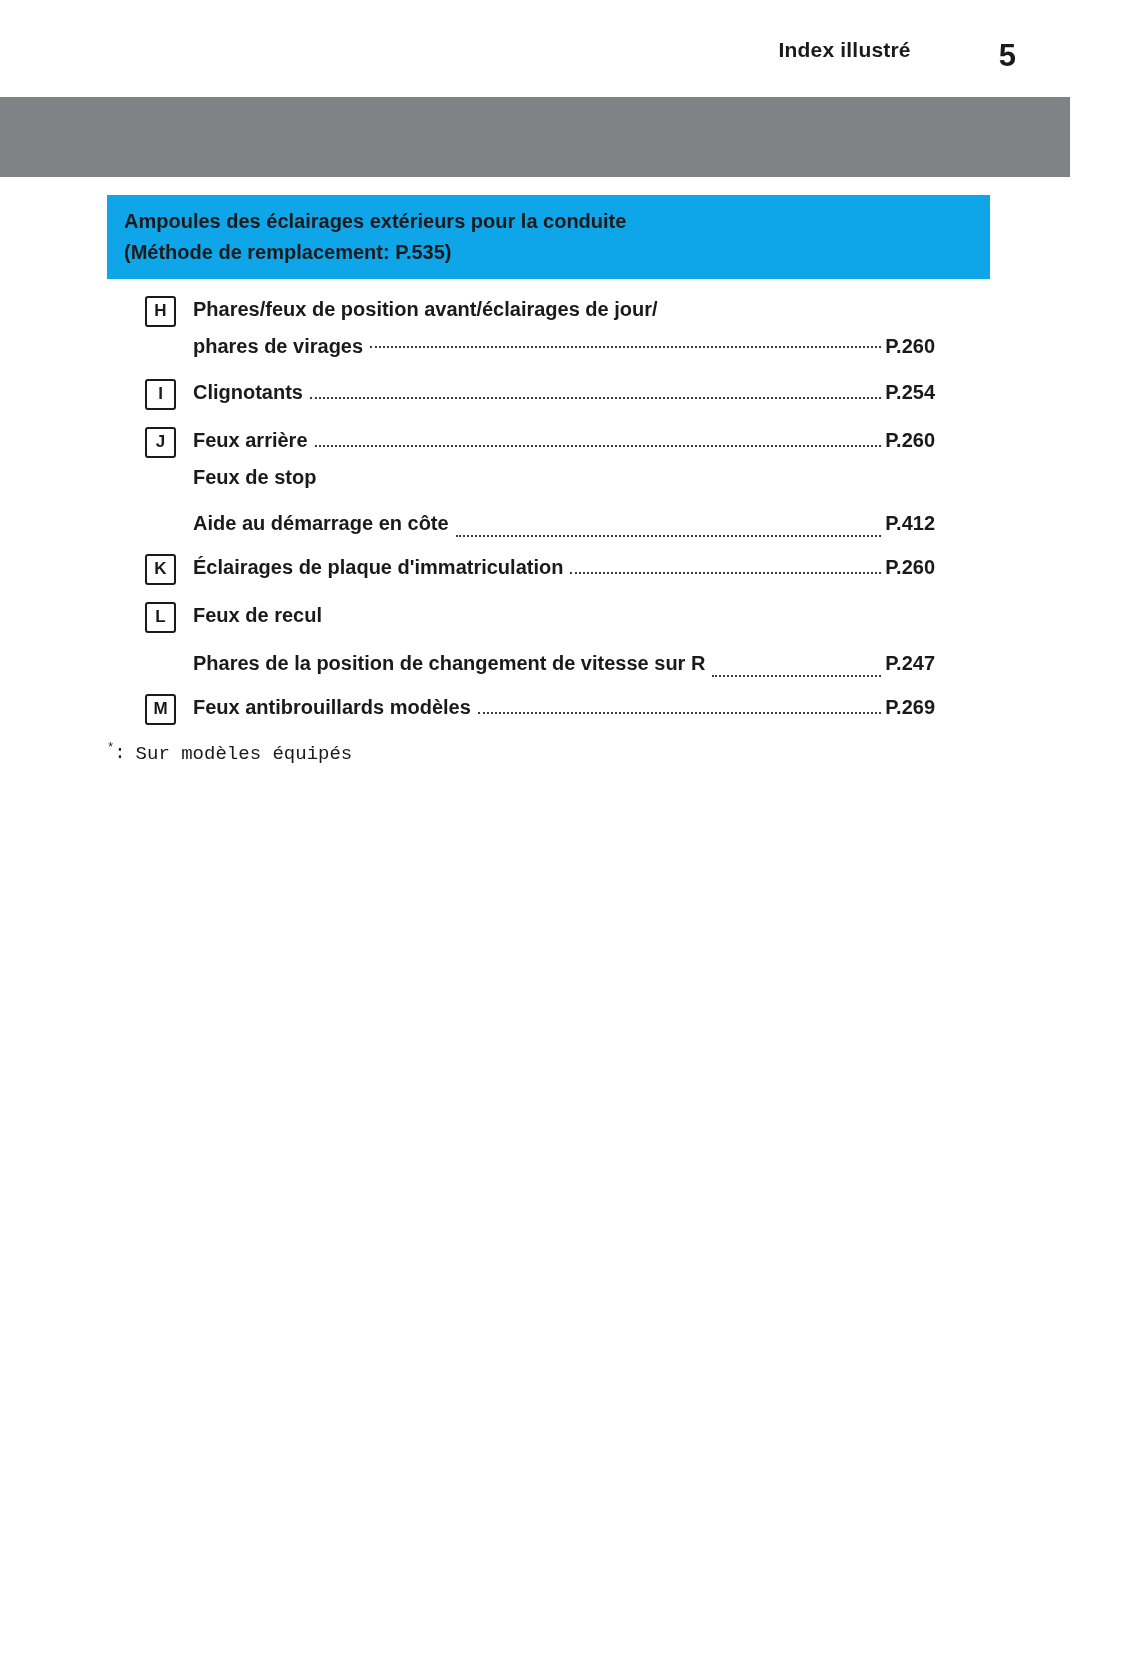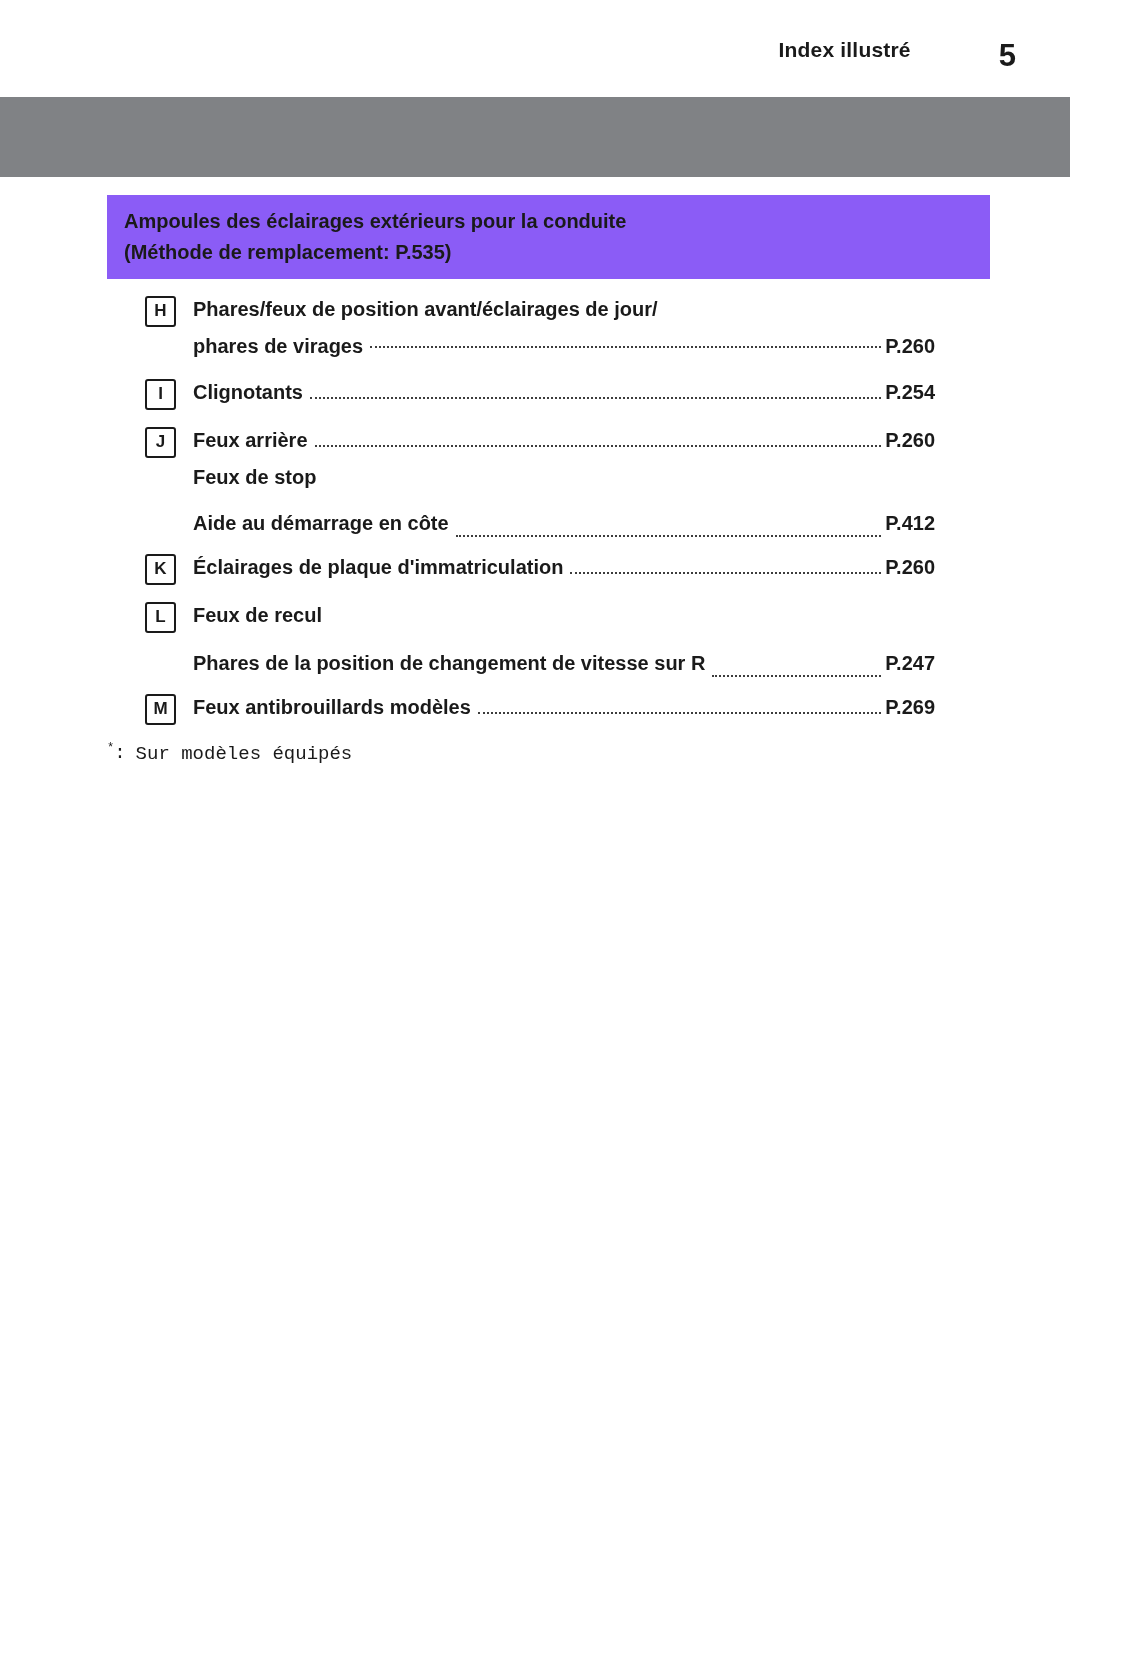--- a/index.html
+++ b/index.html
@@ -47,21 +47,21 @@
   .content {
     position: absolute;
     top: 195px;
     left: 0;
     right: 0;
   }
   .title-box {
     margin-left: 107px;
     width: 883px;
     box-sizing: border-box;
-    background: #8b5cf6;
+    background: #0ea5e9;
     padding: 11px 17px 12px 17px;
     font-size: 20px;
     line-height: 1.53;
   }
   .title-box .box-title { font-weight: bold; }
   .title-box .box-subtitle { font-weight: bold; }
 
   .index-list {
     margin: 12px 0 0 145px;
     width: 790px;

